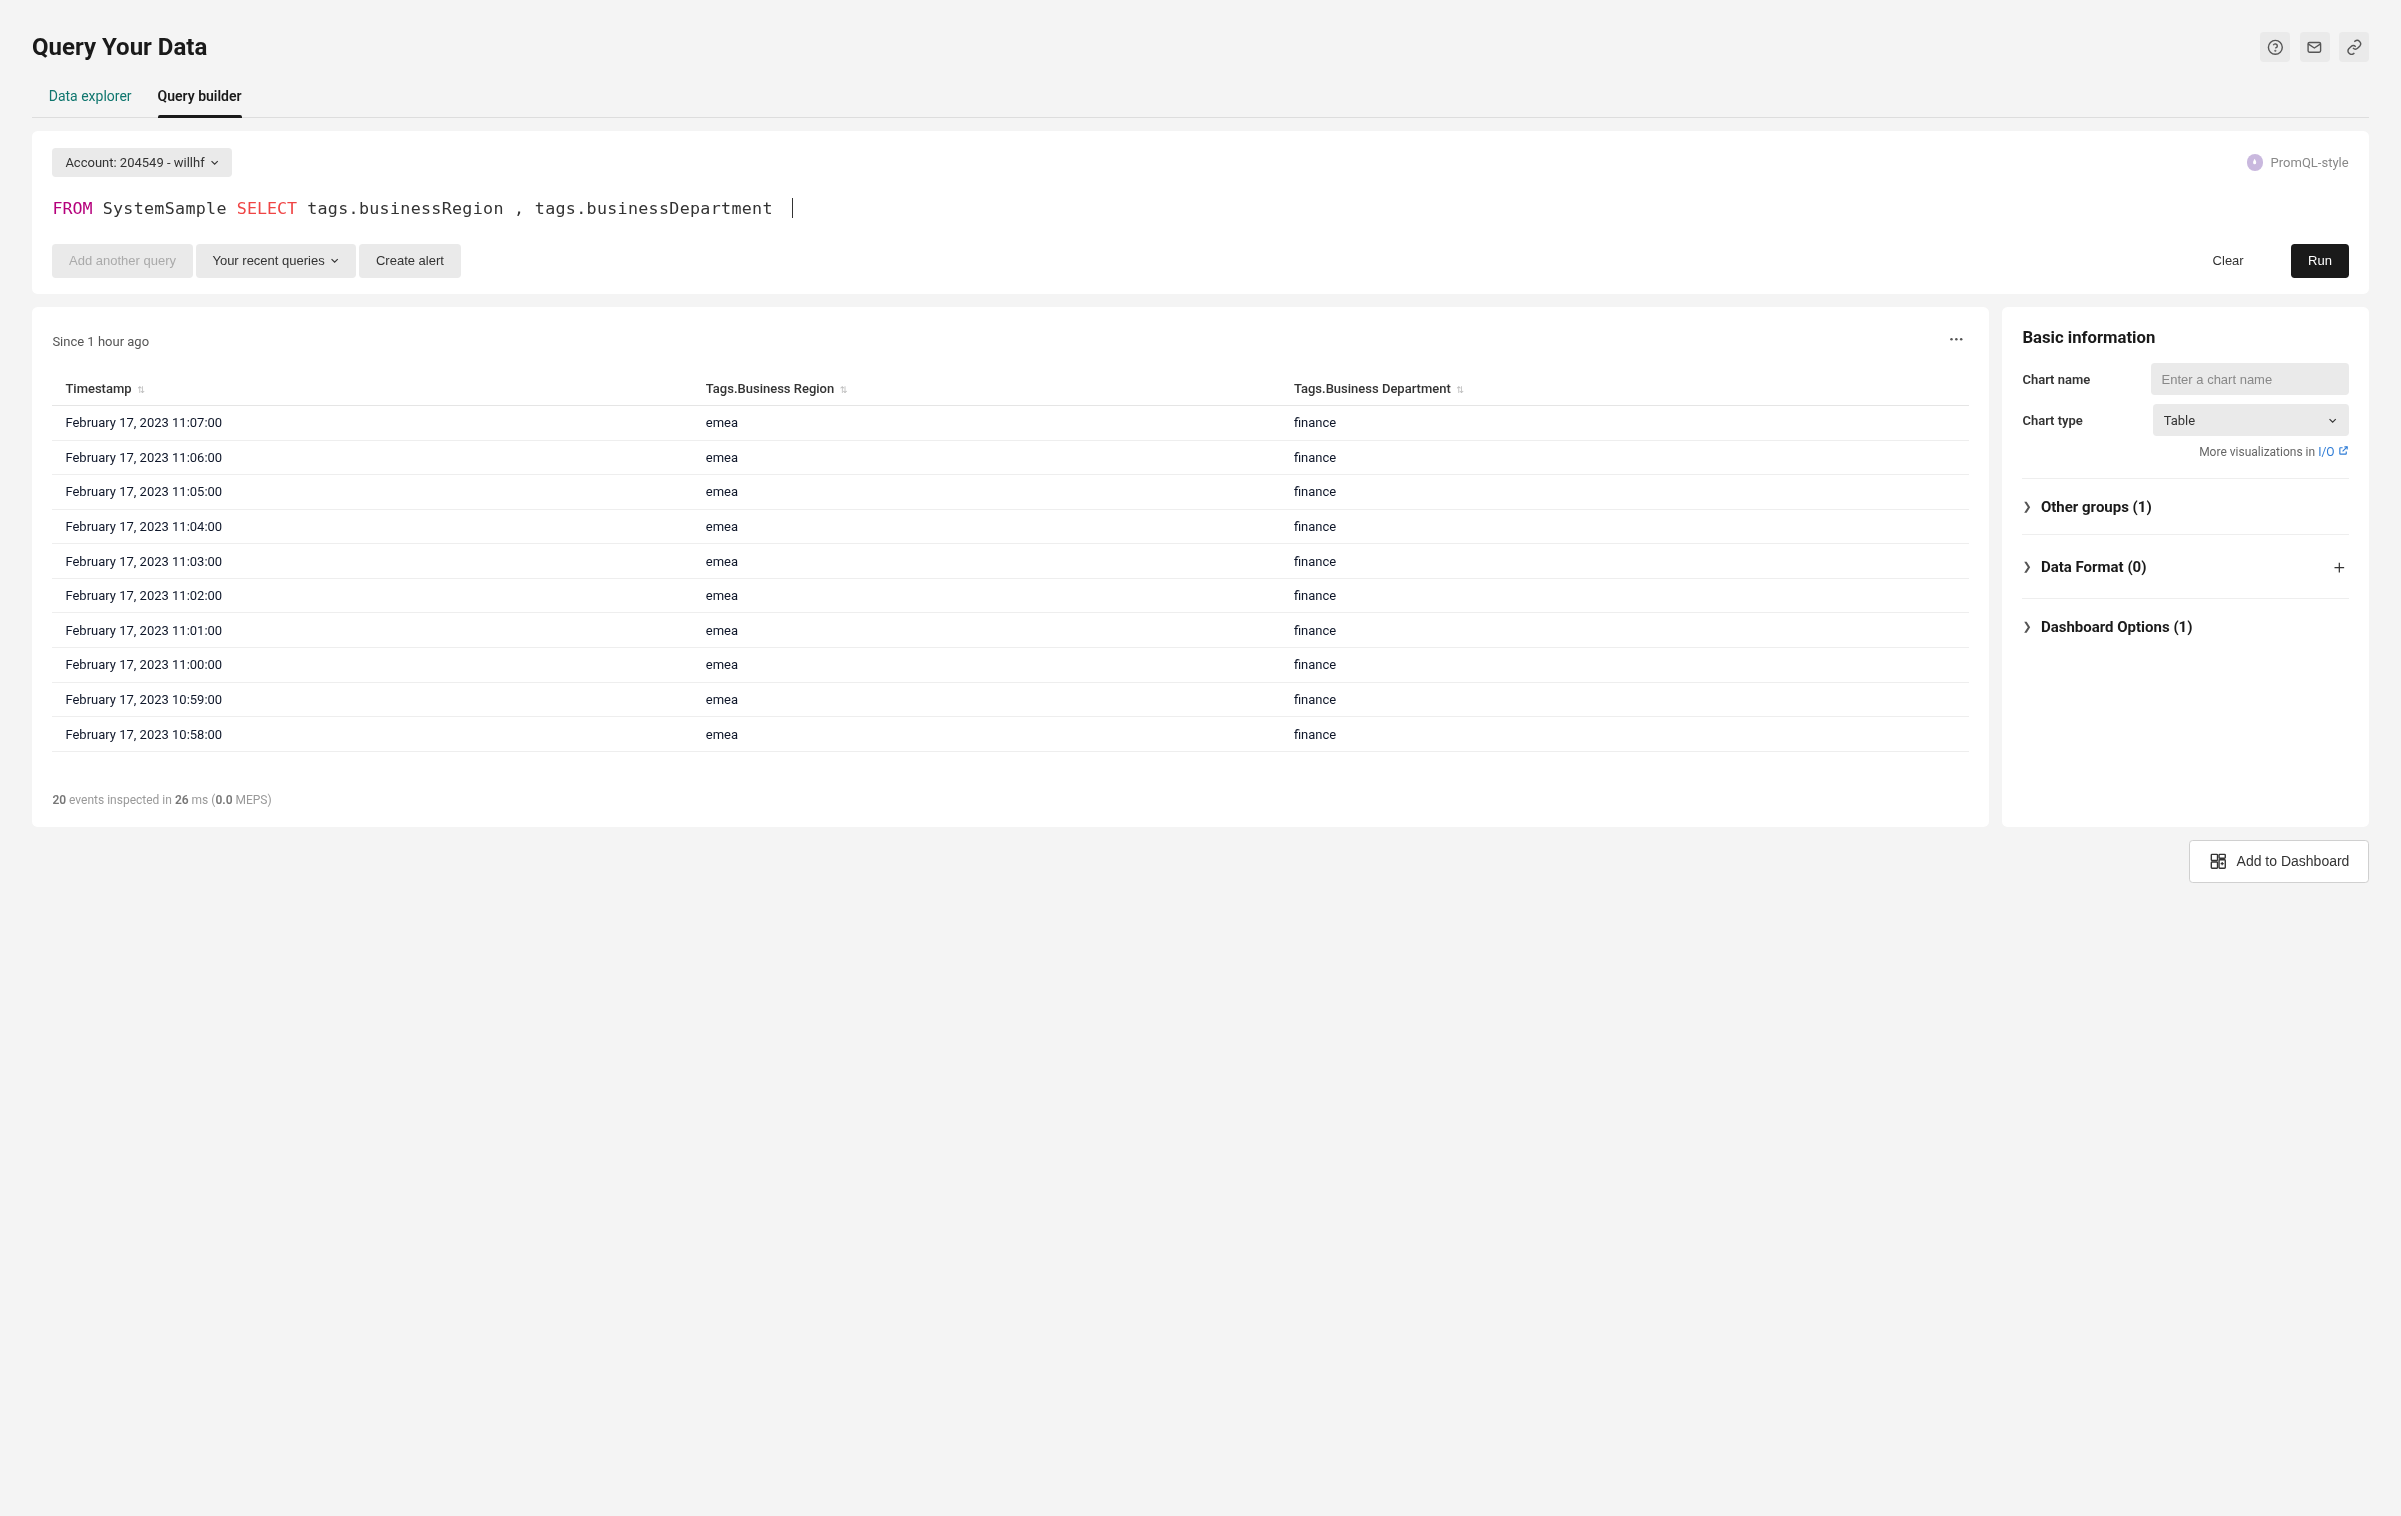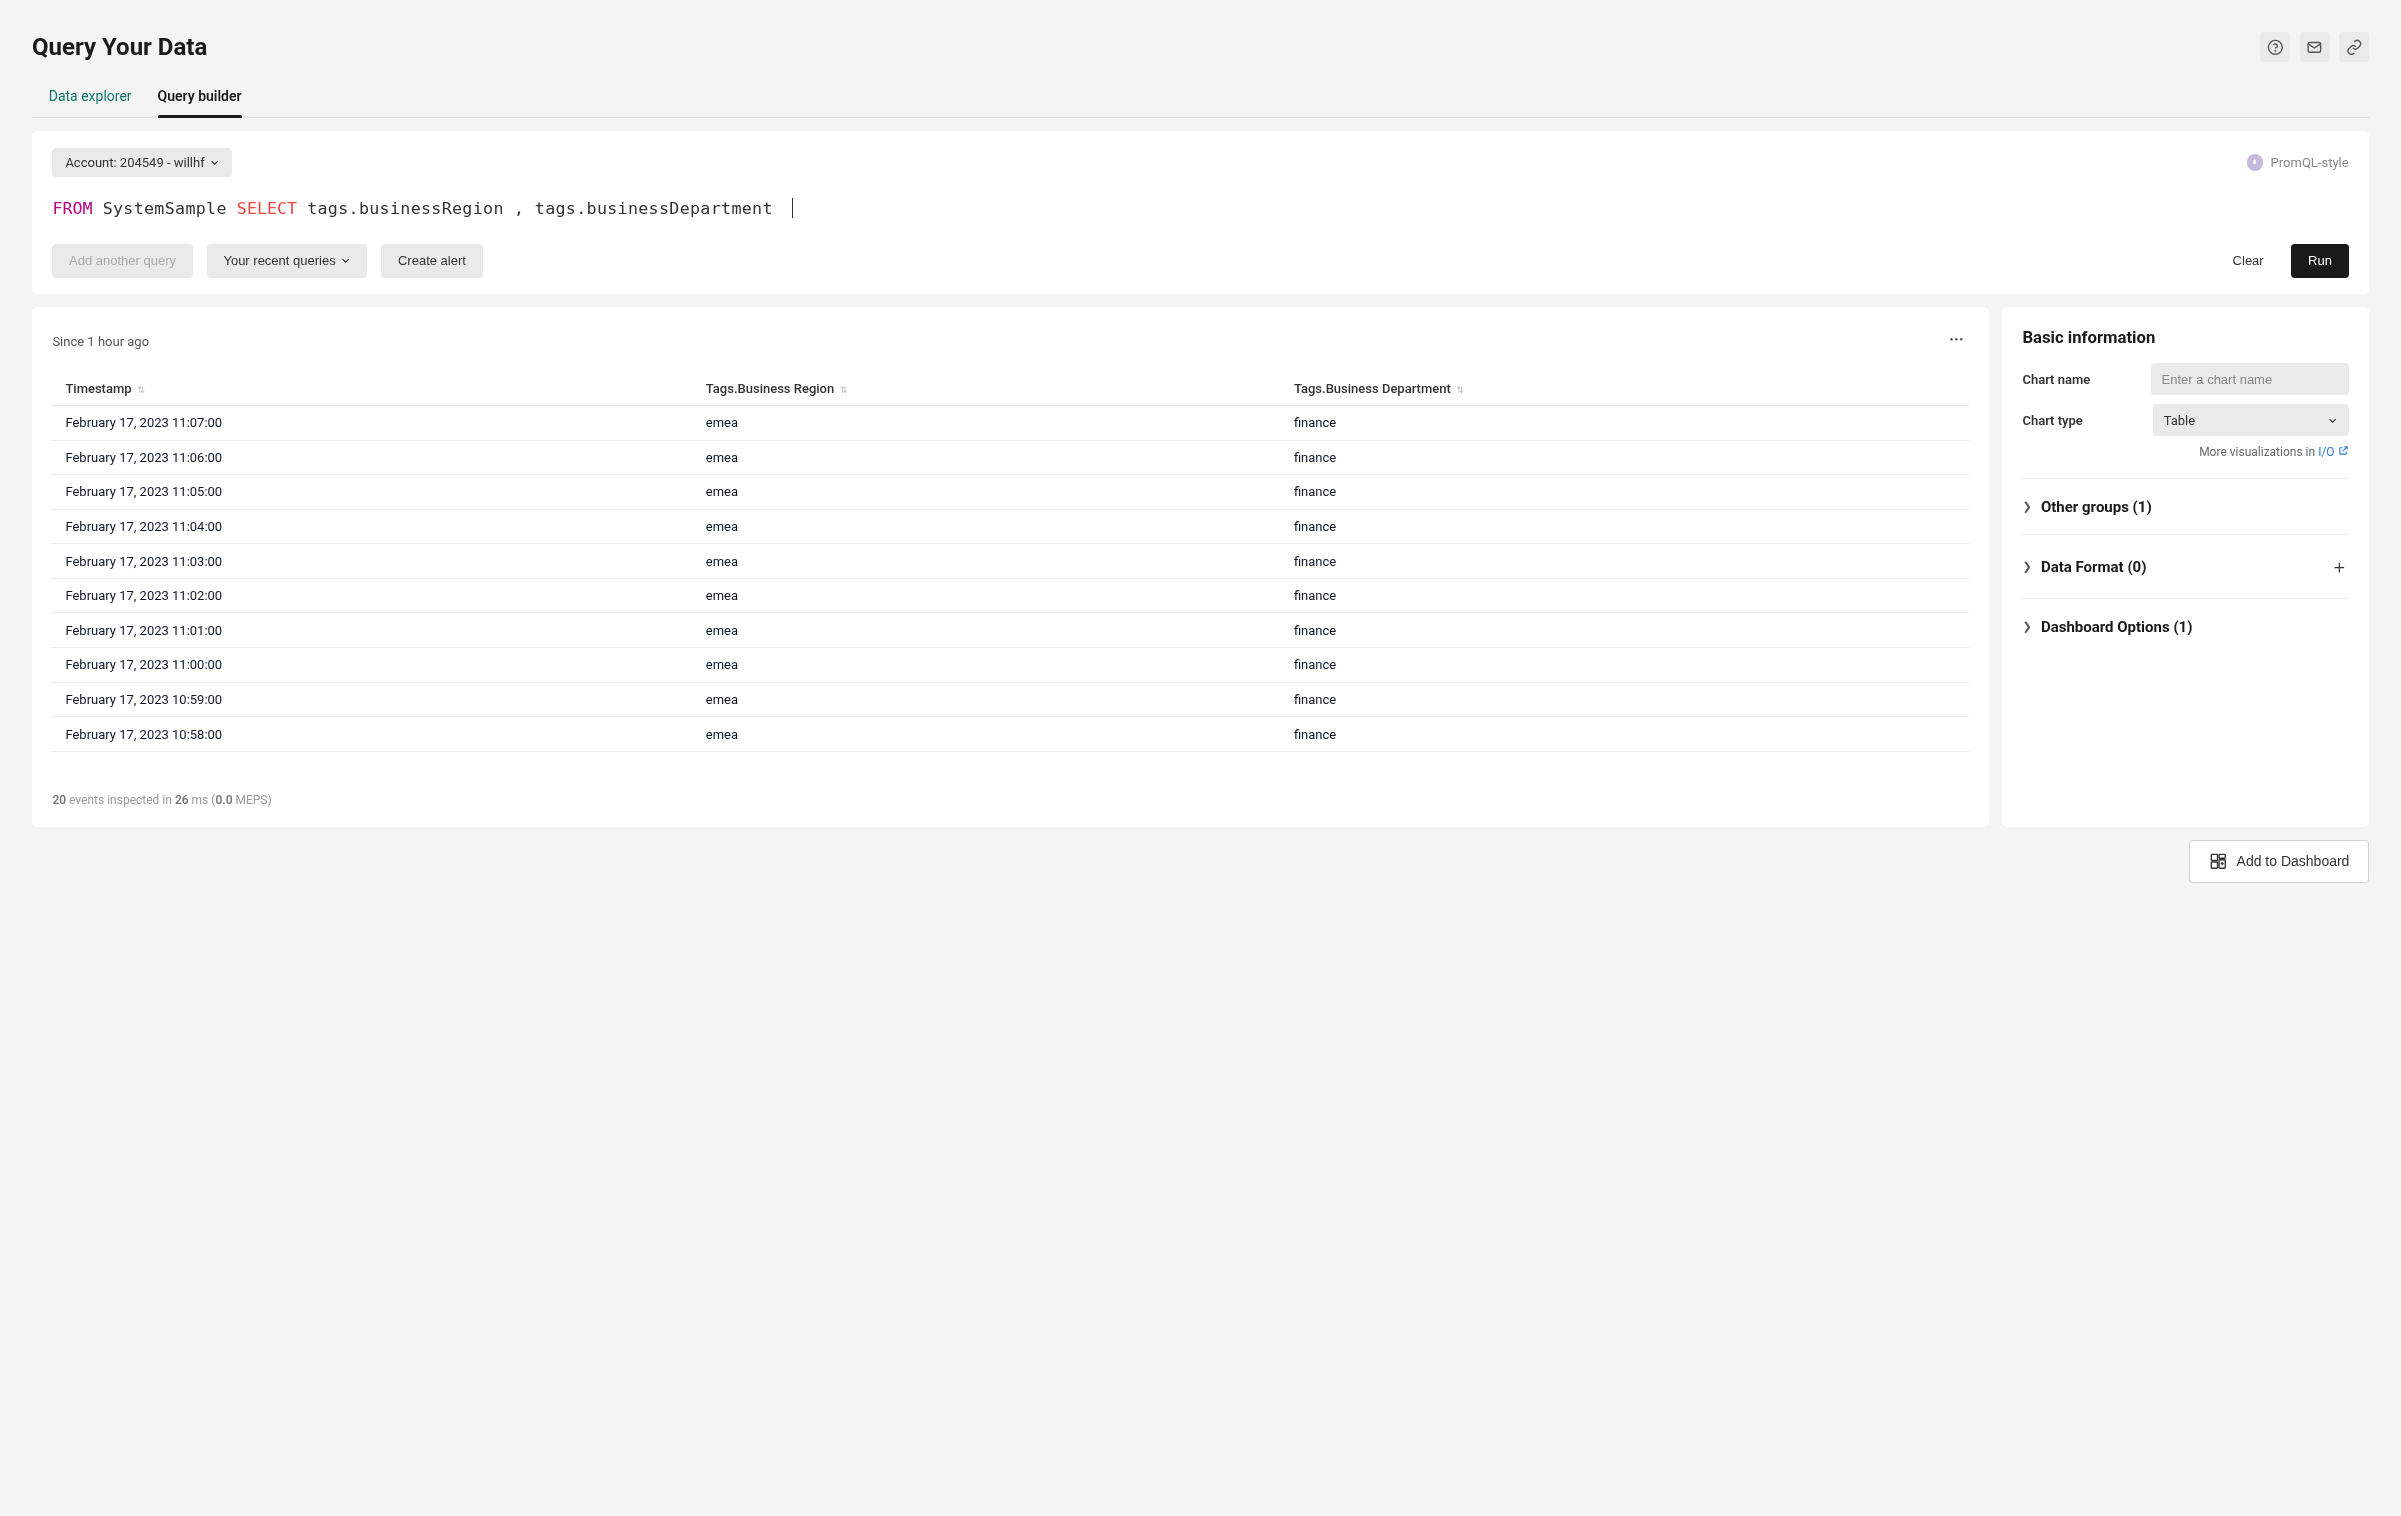--- a/index.html
+++ b/index.html
@@ -155,21 +155,21 @@
     }
     
     .query-bottom-row {
       display: flex;
       justify-content: space-between;
       align-items: center;
     }
     
     .btn-group-left {
       display: flex;
-      gap: 14px;
+      gap: 3px;
     }
     
     .btn {
       padding: 9.3px 16.7px;
       border-radius: 3.7px;
       font-size: 13px;
       cursor: pointer;
       display: inline-flex;
       align-items: center;
       gap: 5.6px;
@@ -185,20 +185,21 @@
     
     .btn-clear {
       background: transparent;
       color: #333;
     }
     
     .btn-dark {
       background: #1a1a1a;
       color: #fff;
       font-weight: 500;
+      margin-left: 20px;
     }
     
     .btn-group-right {
       display: flex;
       gap: 11px;
       align-items: center;
     }
     
     .content-row {
       display: flex;

